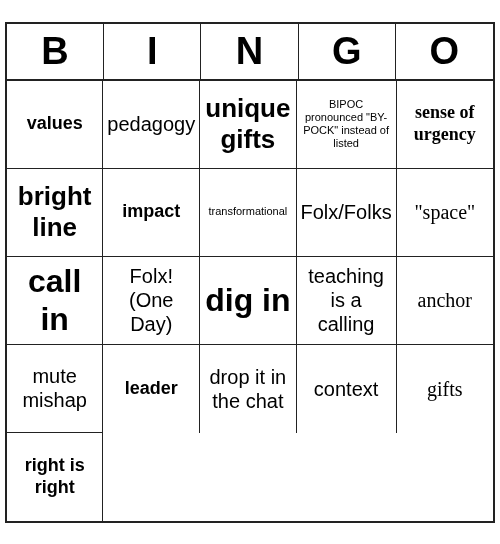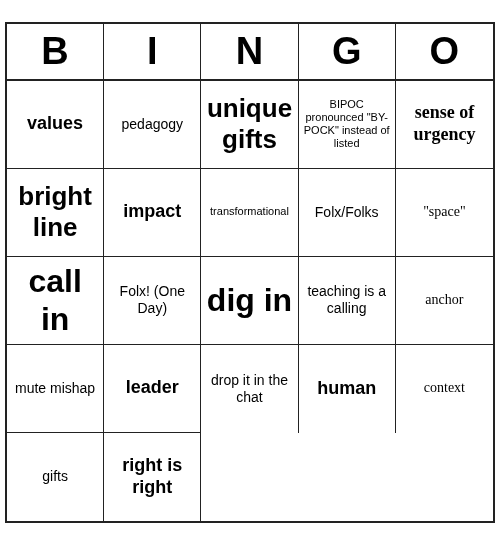--- a/index.html
+++ b/index.html
@@ -37,21 +37,21 @@
       grid-template-rows: repeat(5, 88px);
     }
     .bingo-cell {
       border-right: 1px solid #222;
       border-bottom: 1px solid #222;
       display: flex;
       align-items: center;
       justify-content: center;
       text-align: center;
       padding: 4px;
-      font-size: 14px;
+      font-size: 20px;
       line-height: 1.2;
     }
     .bingo-cell:nth-child(5n) {
       border-right: none;
       font-family: Liberation Serif, serif;
     }
     .bingo-grid .bingo-cell:nth-last-child(-n+5) {
       border-bottom: none;
     }
     .bingo-cell.large-text {
@@ -93,18 +93,17 @@
       <div class="bingo-cell">Folx/Folks</div>
       <div class="bingo-cell">"space"</div>
       <div class="bingo-cell xlarge-text">call in</div>
       <div class="bingo-cell">Folx! (One Day)</div>
       <div class="bingo-cell xlarge-text">dig in</div>
       <div class="bingo-cell">teaching is a calling</div>
       <div class="bingo-cell">anchor</div>
       <div class="bingo-cell">mute mishap</div>
       <div class="bingo-cell medium-text">leader</div>
       <div class="bingo-cell">drop it in the chat</div>
-      <div class="bingo-cell medium-text">human</div>
       <div class="bingo-cell">context</div>
       <div class="bingo-cell">gifts</div>
       <div class="bingo-cell medium-text">right is right</div>
     </div>
 </div>
 
 </body></html>

